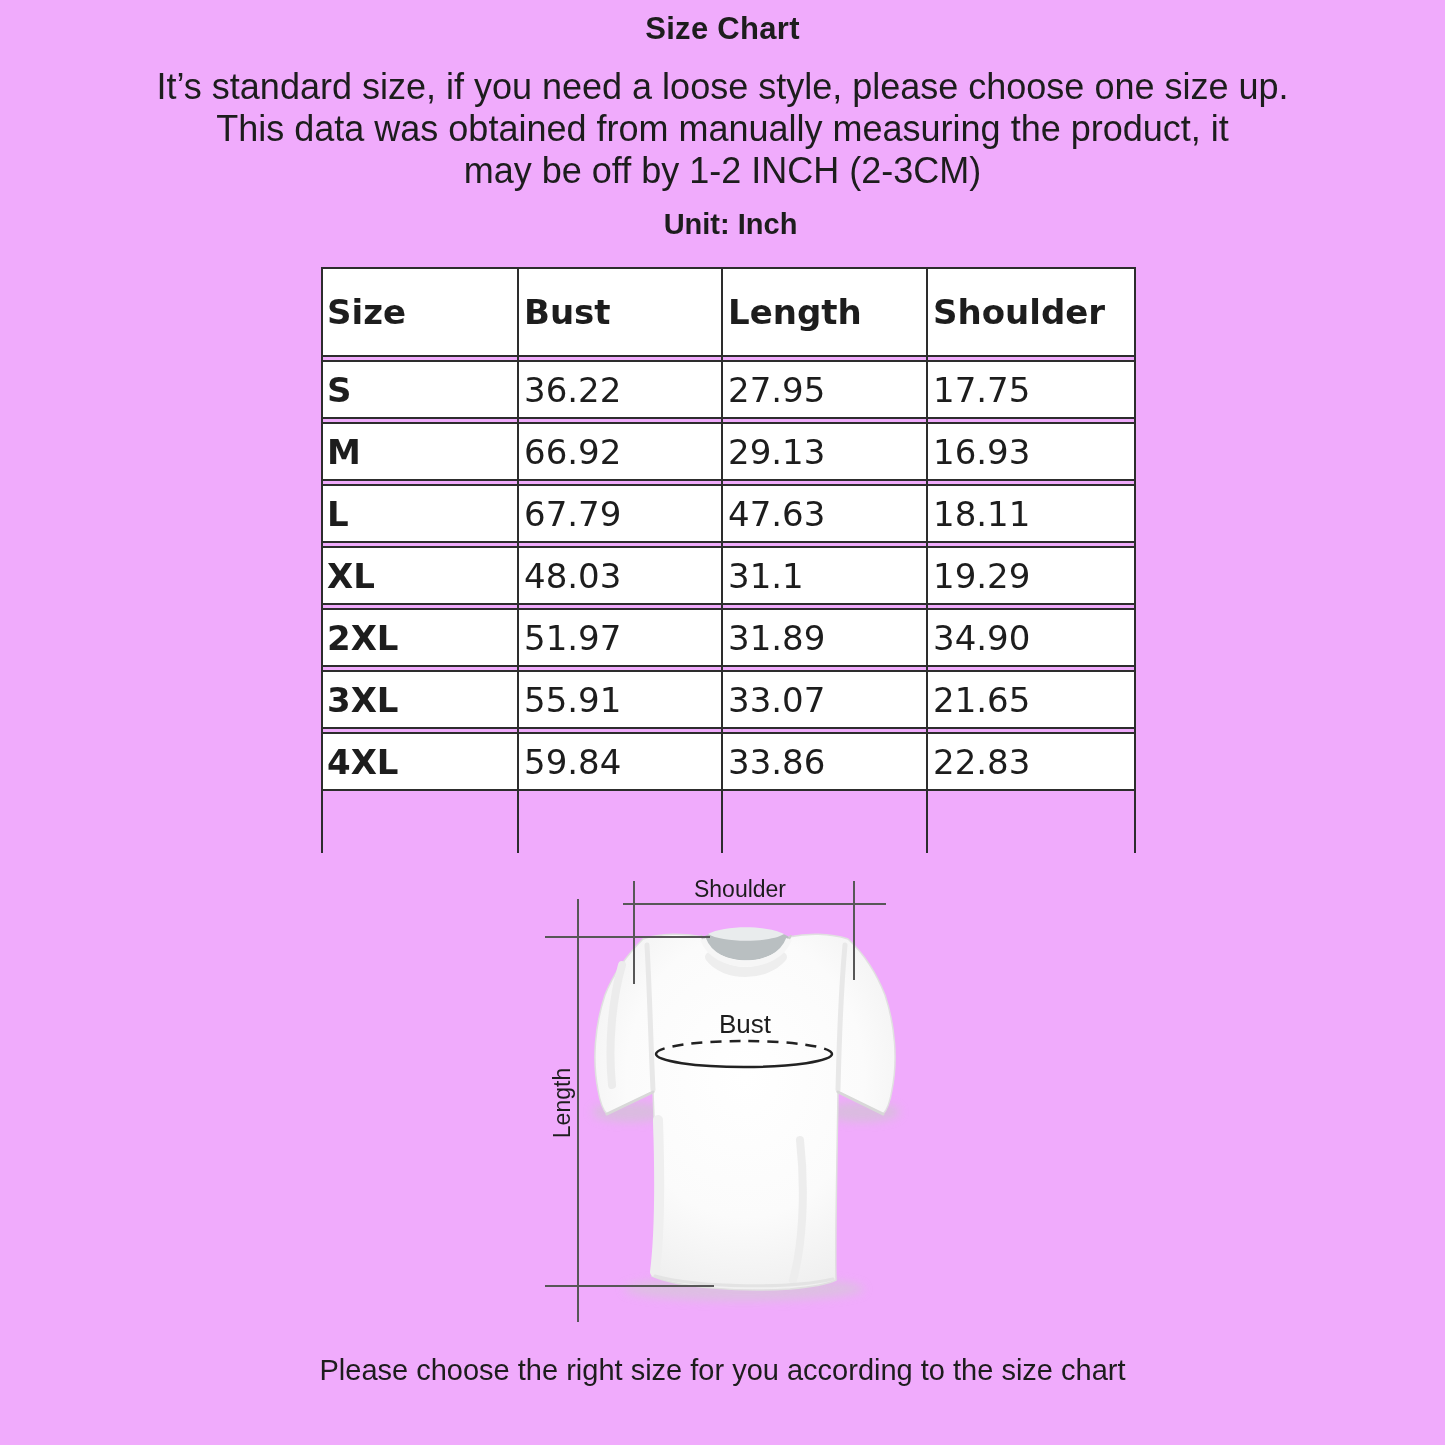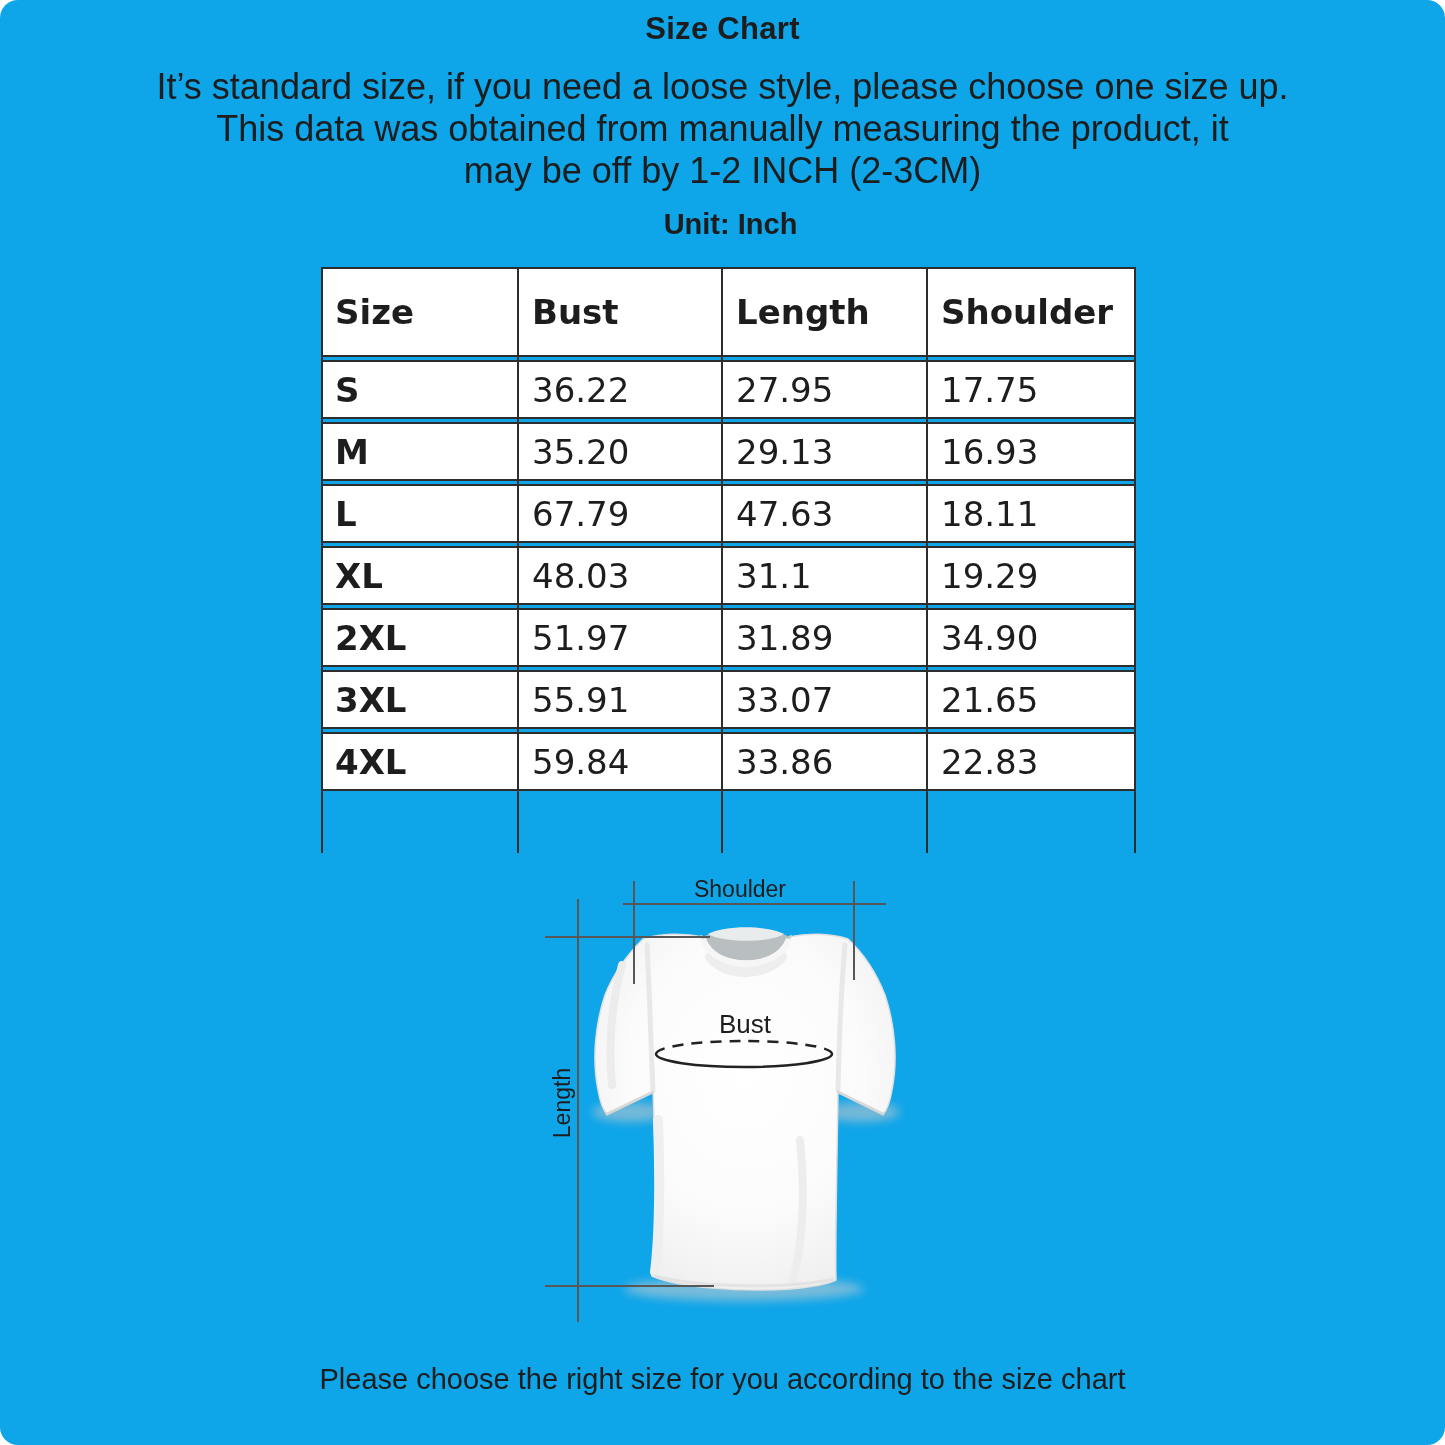--- a/index.html
+++ b/index.html
@@ -1,20 +1,20 @@
 <!DOCTYPE html>
 <html><head>
 <meta charset="utf-8">
 <style>
   * { margin:0; padding:0; box-sizing:border-box; }
   html,body { background:#ffffff; }
   .page {
     position:relative; width:1445px; height:1445px;
-    background:#0ea5e9; overflow:hidden;
-    font-family:"Liberation Sans", sans-serif; color:#1d1d1d;border-radius:18px;
+    background:#f0abfc; overflow:hidden;
+    font-family:"Liberation Sans", sans-serif; color:#1d1d1d;
   }
   .title {
     position:absolute; top:11px; left:0; width:100%;
     text-align:center; font-size:31px; font-weight:bold; letter-spacing:0.3px;
   }
   .desc {
     position:absolute; top:66px; left:0; width:100%;
     text-align:center; font-size:36px; line-height:42px; font-weight:400;
   }
   .unit {
@@ -27,31 +27,31 @@
     font-family:"DejaVu Sans", sans-serif;
   }
   .trow {
     display:grid; grid-template-columns:197px 204px 205px 209px;
     border-top:2px solid #2d2d2d; border-bottom:2px solid #2d2d2d;
     margin-bottom:3px; align-items:center; background:#ffffff;
   }
   .trow.head { height:90px; font-size:34px; font-weight:bold; }
   .trow.data { height:59px; font-size:34px; }
   .trow:last-child { margin-bottom:0; }
-  .tcell { padding-left:14px; white-space:nowrap; overflow:hidden; }
+  .tcell { padding-left:6px; white-space:nowrap; overflow:hidden; }
   .size-col { font-weight:bold; }
   .vline {
     position:absolute; top:0; bottom:0; width:2px; background:#2d2d2d;
   }
   
   .tshirt-svg { position:absolute; left:528px; top:866px; }
   
   .footer {
     position:absolute; top:1348px; left:0; width:100%;
-    text-align:center; font-size:29px; line-height:44px;margin-top:9px;
+    text-align:center; font-size:29px; line-height:44px;
   }
 </style>
 </head>
 <body>
 
 <div class="page">
 
   <div class="title">Size Chart</div>
 
   <div class="desc">
@@ -71,21 +71,21 @@
     </div>
 
     <div class="trow data">
       <div class="tcell size-col">S</div>
       <div class="tcell">36.22</div>
       <div class="tcell">27.95</div>
       <div class="tcell">17.75</div>
     </div>
     <div class="trow data">
       <div class="tcell size-col">M</div>
-      <div class="tcell">35.20</div>
+      <div class="tcell">66.92</div>
       <div class="tcell">29.13</div>
       <div class="tcell">16.93</div>
     </div>
     <div class="trow data">
       <div class="tcell size-col">L</div>
       <div class="tcell">67.79</div>
       <div class="tcell">47.63</div>
       <div class="tcell">18.11</div>
     </div>
     <div class="trow data">

